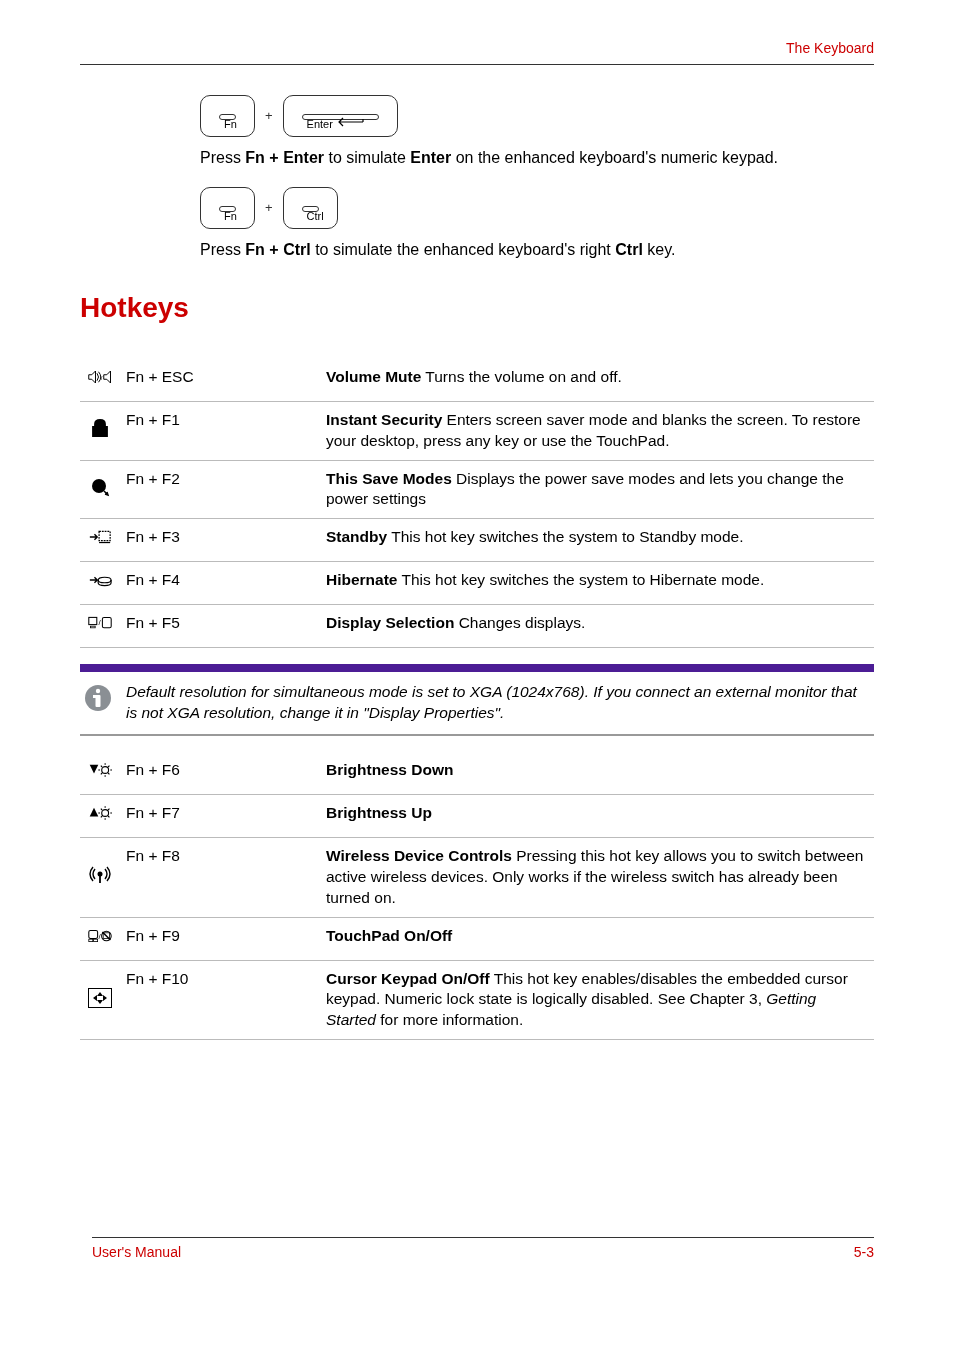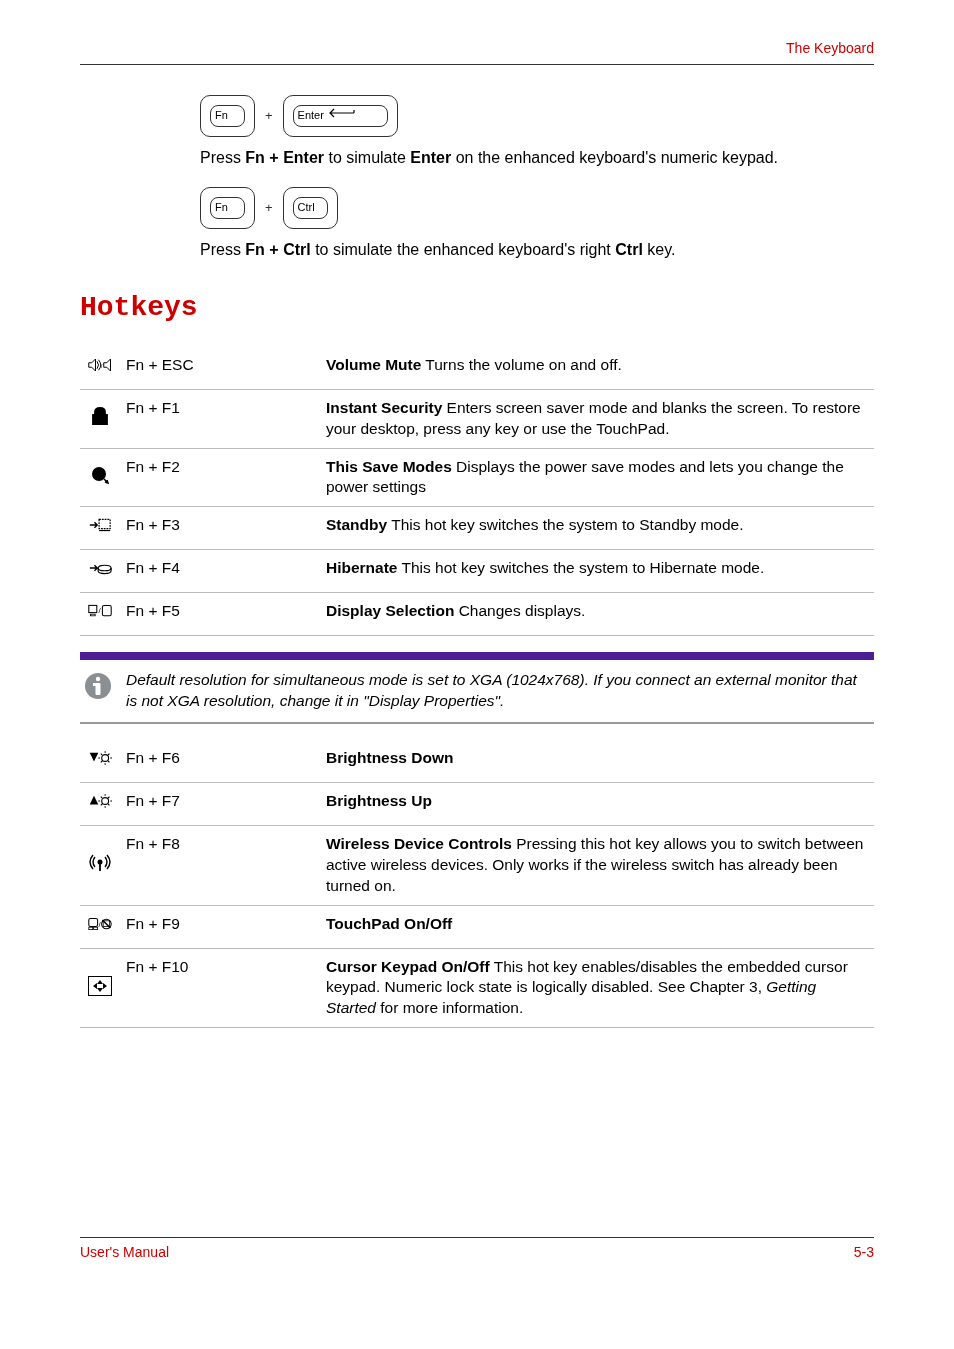--- a/index.html
+++ b/index.html
@@ -34,21 +34,21 @@
     align-items: center;
     gap: 10px;
     margin: 10px 0;
   }
   .keycap {
     display: inline-flex;
     align-items: flex-start;
     justify-content: flex-start;
     border: 1.5px solid #333;
     border-radius: 10px;
-    padding: 9px;
+    padding: 18px;
     background: #fff;
   }
   .keycap.small { width: 55px; height: 42px; }
   .keycap.wide { width: 115px; height: 42px; }
   .keycap-inner {
     width: 100%;
     height: 100%;
     border: 1.5px solid #333;
     border-radius: 8px;
     display: flex;
@@ -57,22 +57,21 @@
     font-size: 11px;
     font-family: Arial, sans-serif;
     gap: 4px;
   }
   .plus { font-size: 13px; color: #333; }
   .para { margin: 8px 0 18px 0; }
   h2.section {
     color: #cc0000;
     font-size: 28px;
     font-weight: bold;
-    margin: 30px 0 24px 0;
-    font-family: Liberation Mono, monospace;
+    margin: 30px 0 35px 0;
   }
   table.hotkeys {
     width: 100%;
     border-collapse: collapse;
     font-size: 15.5px;
   }
   table.hotkeys tr { border-bottom: 1px solid #bbb; }
   table.hotkeys td {
     padding: 8px 6px;
     vertical-align: top;
@@ -109,21 +108,21 @@
   }
   .footer {
     display: flex;
     justify-content: space-between;
     border-top: 1px solid #333;
     padding-top: 6px;
     color: #cc0000;
     font-size: 14px;
     position: absolute;
     bottom: 20px;
-    left: 80px;
+    left: 92px;
     right: 80px;
     gap: 39px;
   }
   .icon-svg { width: 24px; height: 20px; }
   .boxed-icon {
     display: inline-block;
     border: 1.5px solid #000;
     padding: 1px 2px;
     line-height: 0;
   }

